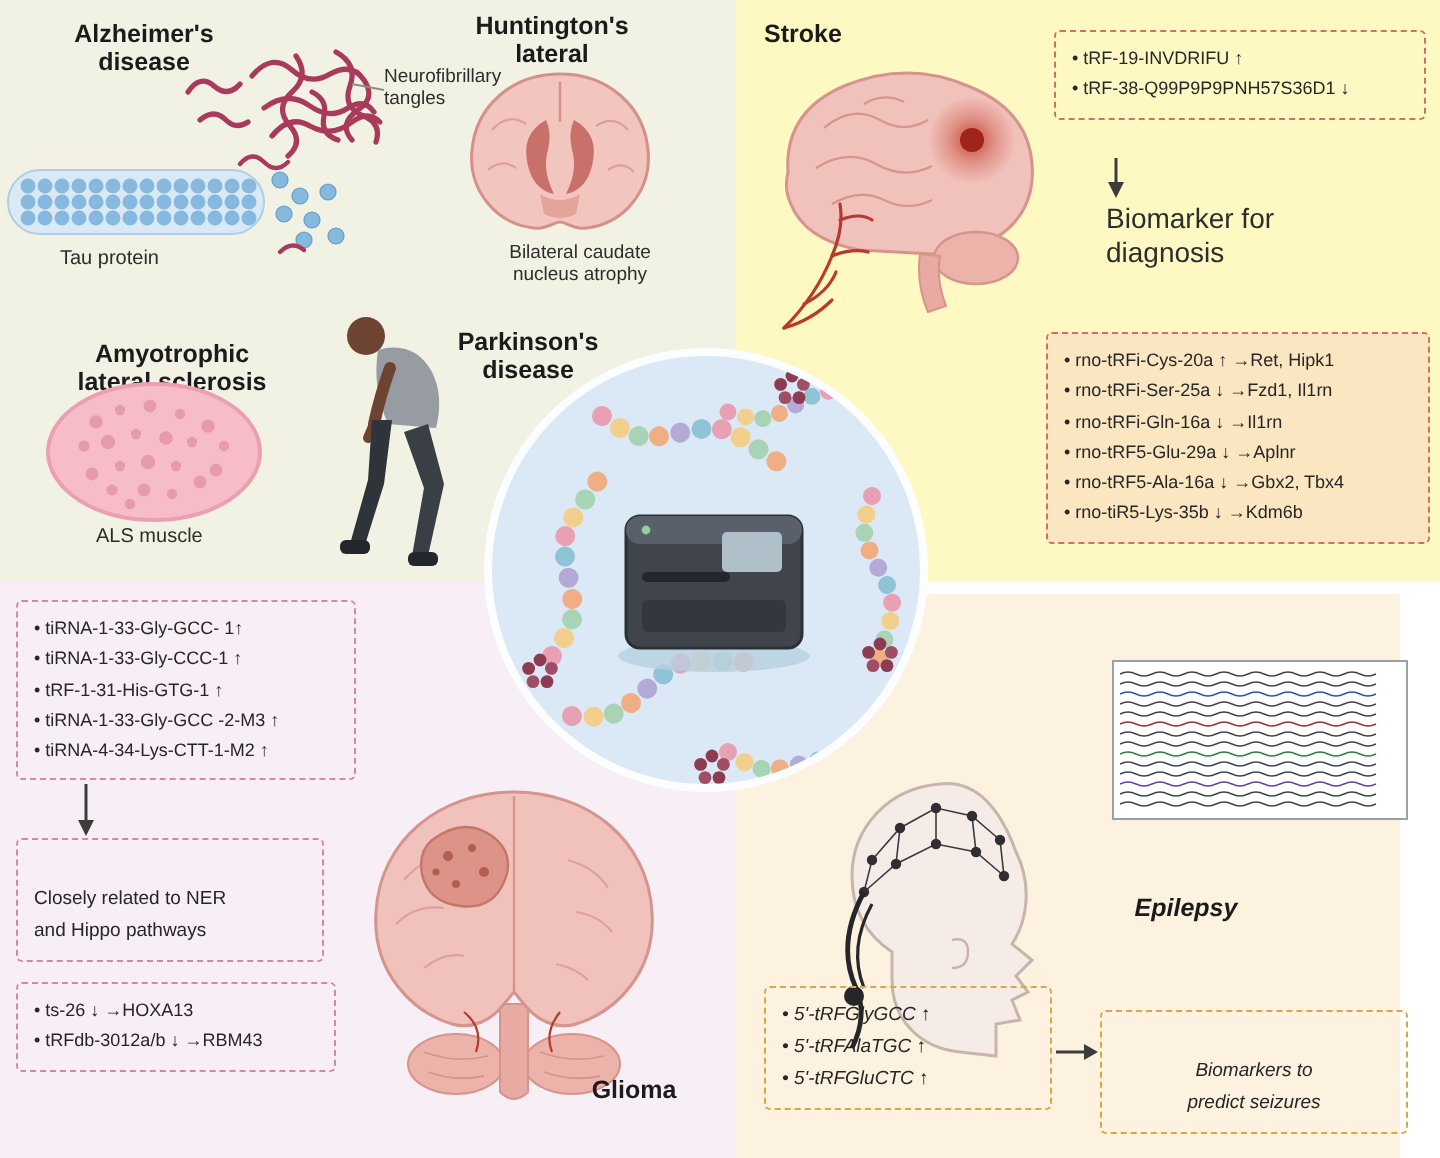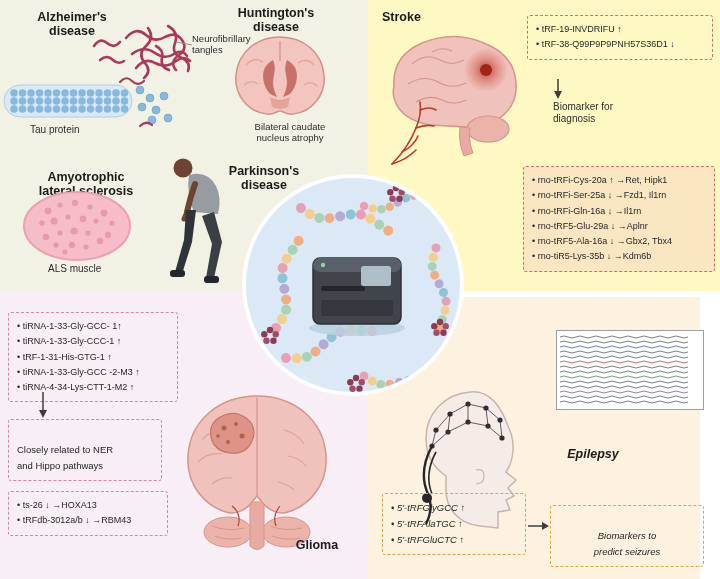--- a/index.html
+++ b/index.html
@@ -72,21 +72,21 @@
           <circle cx="150" cy="44" r="4"></circle>
         <circle cx="166" cy="42" r="4"></circle>
       </g>
       <path d="M118 6 q6 -7 12 -1 q6 6 12 0" stroke="#a93a5c" stroke-width="2.2" fill="none" stroke-linecap="round"></path>
       <path d="M138 50 q6 -6 12 -1" stroke="#a93a5c" stroke-width="2.2" fill="none" stroke-linecap="round"></path>
     </svg>
 
     <div class="t lbl" style="left:30px;top:124px;width:70px;font-size:10px">Tau protein</div>
 
     <div class="t title" style="left:224px;top:6px;width:104px">Huntington's
-disease</div>
+lateral</div>
 
     <svg class="abs" style="left:226px;top:33px" width="108" height="86" viewBox="0 0 108 86">
       <path d="M54 4 C30 4 12 20 10 42 C8 62 22 79 41 81 C47 82 51 78 54 78 C57 78 61 82 67 81 C86 79 100 62 98 42 C96 20 78 4 54 4 Z" fill="#f2c6bf" stroke="#d59089" stroke-width="1.5"></path>
       <path d="M54 8 L54 28" stroke="#d59089" stroke-width="1.2"></path>
       <g fill="none" stroke="#dca098" stroke-width="1.1">
         <path d="M20 32 q8 -9 17 -3"></path>
         <path d="M72 30 q9 -6 16 2"></path>
         <path d="M18 52 q7 -6 14 -1"></path>
         <path d="M78 52 q7 -5 13 1"></path>
       </g>
@@ -180,36 +180,36 @@
     <div class="box stroke-border" style="left:159px;top:15px;width:186px">
       <div class="li">tRF-19-INVDRIFU ↑</div>
       <div class="li">tRF-38-Q99P9P9PNH57S36D1 ↓</div>
     </div>
 
     <svg class="abs" style="left:183px;top:79px" width="14" height="20" viewBox="0 0 14 20">
       <line x1="7" y1="0" x2="7" y2="13" stroke="#3c3c3c" stroke-width="1.5"></line>
       <polygon points="3,12 11,12 7,20" fill="#3c3c3c"></polygon>
     </svg>
 
-    <div class="t lbl" style="left:185px;top:101px;width:90px;font-size:10px">Biomarker for
+    <div class="t lbl" style="left:185px;top:101px;width:90px;font-size:14px">Biomarker for
 diagnosis</div>
 
     <div id="stroke-box2" class="box stroke-border" style="left:155px;top:166px;width:192px">
       <div class="li">rno-tRFi-Cys-20a ↑ →Ret, Hipk1</div>
       <div class="li">rno-tRFi-Ser-25a ↓ →Fzd1, Il1rn</div>
       <div class="li">rno-tRFi-Gln-16a ↓ →Il1rn</div>
       <div class="li">rno-tRF5-Glu-29a ↓ →Aplnr</div>
       <div class="li">rno-tRF5-Ala-16a ↓ →Gbx2, Tbx4</div>
       <div class="li">rno-tiR5-Lys-35b ↓ →Kdm6b</div>
     </div>
   </div>
 
   <div id="q-glioma" class="quad">
 
-    <div class="box glioma-border" style="left:8px;top:21px;width:170px">
+    <div class="box glioma-border" style="left:8px;top:9px;width:170px">
       <div class="li">tiRNA-1-33-Gly-GCC- 1↑</div>
       <div class="li">tiRNA-1-33-Gly-CCC-1 ↑</div>
       <div class="li">tRF-1-31-His-GTG-1 ↑</div>
       <div class="li">tiRNA-1-33-Gly-GCC -2-M3 ↑</div>
       <div class="li">tiRNA-4-34-Lys-CTT-1-M2 ↑</div>
     </div>
 
     <svg class="abs" style="left:36px;top:101px" width="14" height="26" viewBox="0 0 14 26">
       <line x1="7" y1="0" x2="7" y2="19" stroke="#3c3c3c" stroke-width="1.5"></line>
       <polygon points="3,18 11,18 7,26" fill="#3c3c3c"></polygon>

